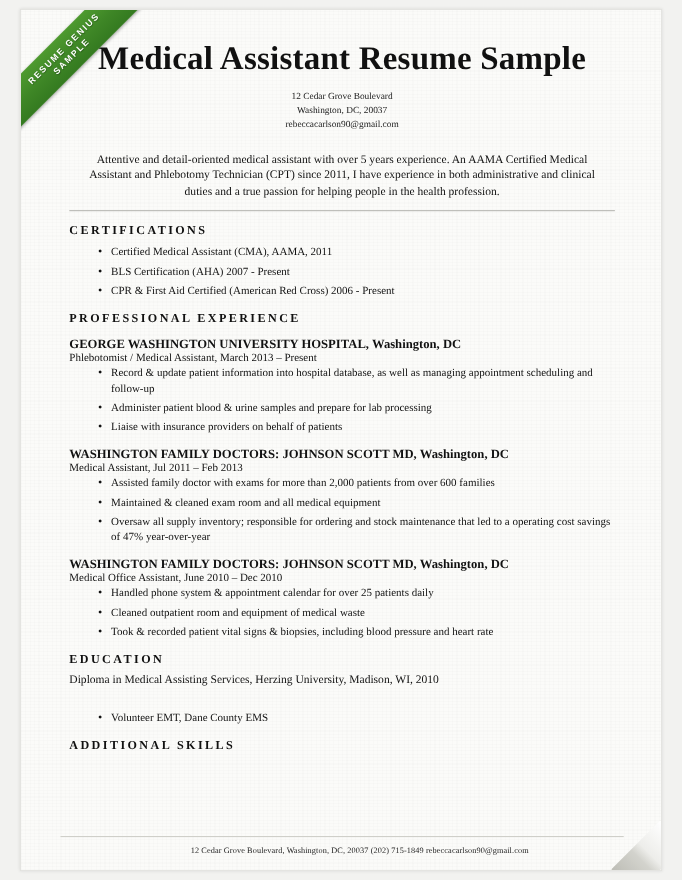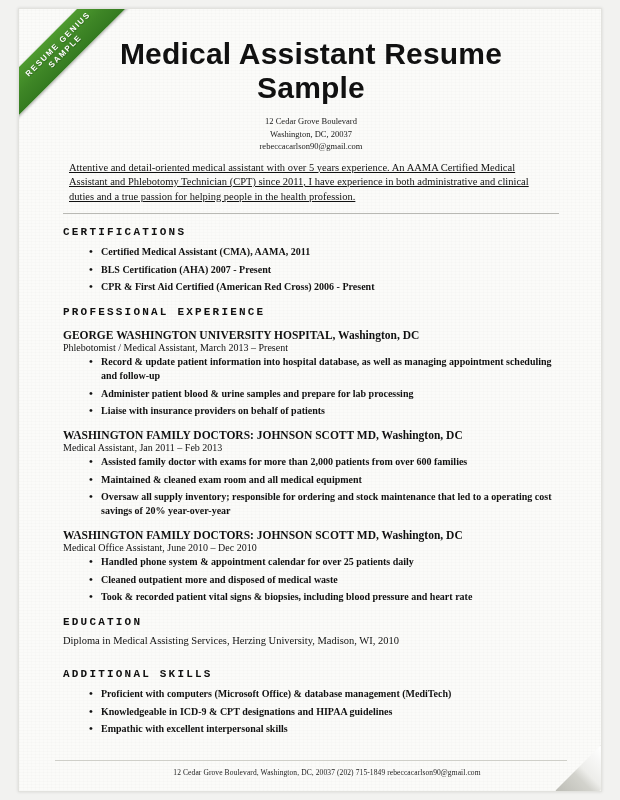--- a/index.html
+++ b/index.html
@@ -39,52 +39,51 @@
       repeating-linear-gradient(90deg, rgba(0,0,0,0.010) 0px, rgba(0,0,0,0.010) 1px, rgba(255,255,255,0) 1px, rgba(255,255,255,0) 4px);
     pointer-events: none;
   }
   #content {
     position: absolute;
     left: 0; top: 0;
     width: 584px;
     padding: 26px 44px 0 44px;
   }
   h1.doc-title {
-    font-family: Liberation Sans, sans-serif;
+    font-family: Liberation Serif, serif;
     font-size: 30px;
     font-weight: bold;
     text-align: center;
     margin: 2px 0 10px 0;
     letter-spacing: 0.2px;
     color: #111;
   }
   .contact {
     text-align: center;
     font-size: 8.5px;
     line-height: 12.5px;
     color: #1a1a1a;
-    margin-bottom: 8px;
+    margin-bottom: 20px;
   }
   .contact div { white-space: nowrap; }
   .summary {
     font-size: 10.5px;
     line-height: 14.5px;
-    text-align: left;
+    text-align: center;
     color: #111;
     padding: 0 6px;
     margin-bottom: 9px;
-    text-decoration: underline;
   }
   .rule {
     border: none;
     border-top: 1px solid #b9b9b4;
     margin: 0 0 10px 0;
   }
   .section-heading {
-    font-family: Liberation Mono, monospace;
+    font-family: Liberation Serif, serif;
     font-size: 11px;
     font-weight: bold;
     letter-spacing: 2.2px;
     color: #111;
     margin: 12px 0 7px 0;
     text-transform: uppercase;
   }
   .job-title {
     font-size: 11.5px;
     font-weight: bold;
@@ -101,21 +100,20 @@
     margin: 2px 0 0 0;
     padding: 0 0 0 26px;
   }
   ul.bullets li {
     position: relative;
     font-size: 10px;
     line-height: 14px;
     color: #111;
     margin-bottom: 3.5px;
     padding-left: 12px;
-    font-weight: bold;
   }
   ul.bullets li:before {
     content: "\2022";
     position: absolute;
     left: 0;
     top: -1px;
     font-size: 11px;
     color: #111;
   }
   .edu-line {
@@ -225,47 +223,45 @@
         <div class="job-sub">Phlebotomist / Medical Assistant, March 2013 – Present</div>
         <ul class="bullets">
           <li>Record &amp; update patient information into hospital database, as well as managing appointment scheduling and follow-up</li>
           <li>Administer patient blood &amp; urine samples and prepare for lab processing</li>
           <li>Liaise with insurance providers on behalf of patients</li>
         </ul>
       </div>
 
       <div>
         <div class="job-title">WASHINGTON FAMILY DOCTORS: JOHNSON SCOTT MD, Washington, DC</div>
-        <div class="job-sub">Medical Assistant, Jan 2011 – Feb 2013</div>
+        <div class="job-sub">Medical Assistant, Jul 2011 – Feb 2013</div>
         <ul class="bullets">
           <li>Assisted family doctor with exams for more than 2,000 patients from over 600 families</li>
           <li>Maintained &amp; cleaned exam room and all medical equipment</li>
-          <li>Oversaw all supply inventory; responsible for ordering and stock maintenance that led to a operating cost savings of 20% year-over-year</li>
+          <li>Oversaw all supply inventory; responsible for ordering and stock maintenance that led to a operating cost savings of 47% year-over-year</li>
         </ul>
       </div>
 
       <div>
         <div class="job-title">WASHINGTON FAMILY DOCTORS: JOHNSON SCOTT MD, Washington, DC</div>
         <div class="job-sub">Medical Office Assistant, June 2010 – Dec 2010</div>
         <ul class="bullets">
           <li>Handled phone system &amp; appointment calendar for over 25 patients daily</li>
-          <li>Cleaned outpatient more and disposed of medical waste</li>
+          <li>Cleaned outpatient room and equipment of medical waste</li>
           <li>Took &amp; recorded patient vital signs &amp; biopsies, including blood pressure and heart rate</li>
         </ul>
       </div>
 
       <div class="section-heading">EDUCATION</div>
       <div class="edu-line">Diploma in Medical Assisting Services, Herzing University, Madison, WI, 2010</div>
+      <ul class="bullets">
+        <li>Volunteer EMT, Dane County EMS</li>
+      </ul>
 
       <div class="section-heading">ADDITIONAL SKILLS</div>
-      <ul class="bullets">
-        <li>Proficient with computers (Microsoft Office) &amp; database management (MediTech)</li>
-        <li>Knowledgeable in ICD-9 &amp; CPT designations and HIPAA guidelines</li>
-        <li>Empathic with excellent interpersonal skills</li>
-      </ul>
 
     </div>
 
     <div class="footer-rule"></div>
     <div class="footer">12 Cedar Grove Boulevard, Washington, DC, 20037    (202) 715-1849    rebeccacarlson90@gmail.com</div>
 
     <div class="curl"></div>
 
     <div class="ribbon-wrap">
       <div class="ribbon">

